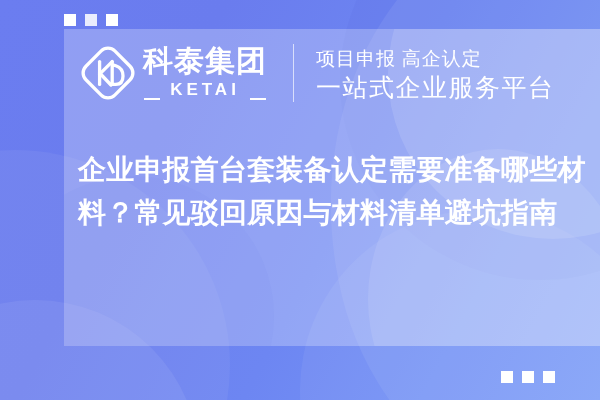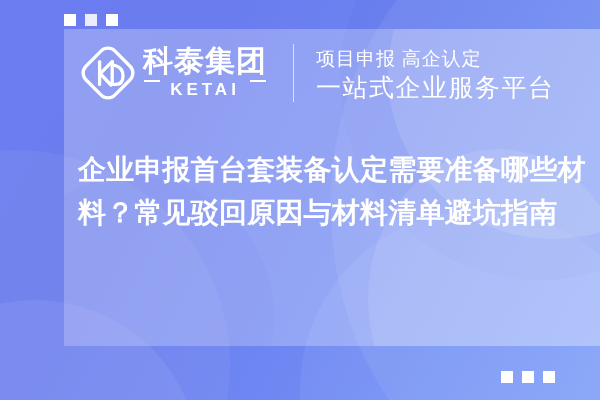--- a/index.html
+++ b/index.html
@@ -138,21 +138,21 @@
   #brand-cn {
     color: #ffffff;
     font-size: 30px;
     font-weight: 700;
     letter-spacing: 1px;
     line-height: 1.06;
     white-space: nowrap;
   }
   #brand-latin-row {
     display: flex;
-    align-items: flex-start;
+    align-items: flex-end;
     gap: 10px;
     margin-top: 3px;
   }
   #brand-latin-row .rule {
     width: 16px;
     height: 2px;
     background: #ffffff;
   }
   #brand-en {
     color: #ffffff;

